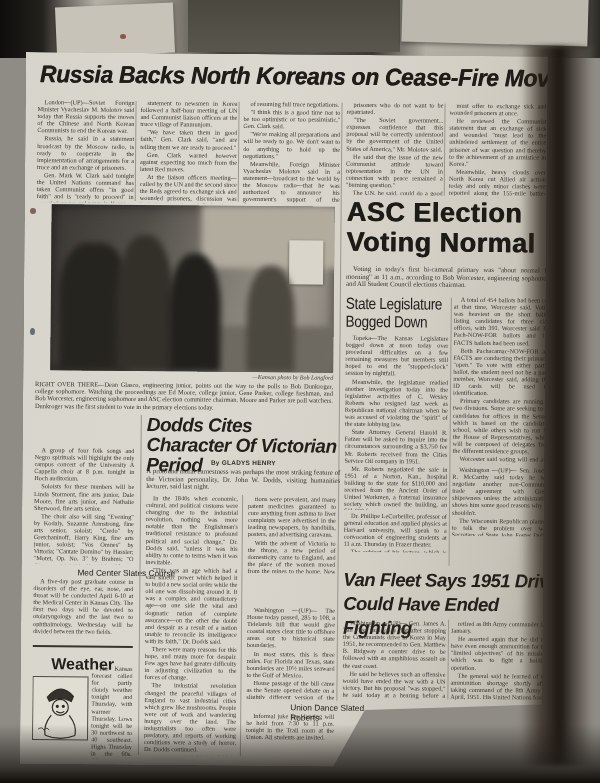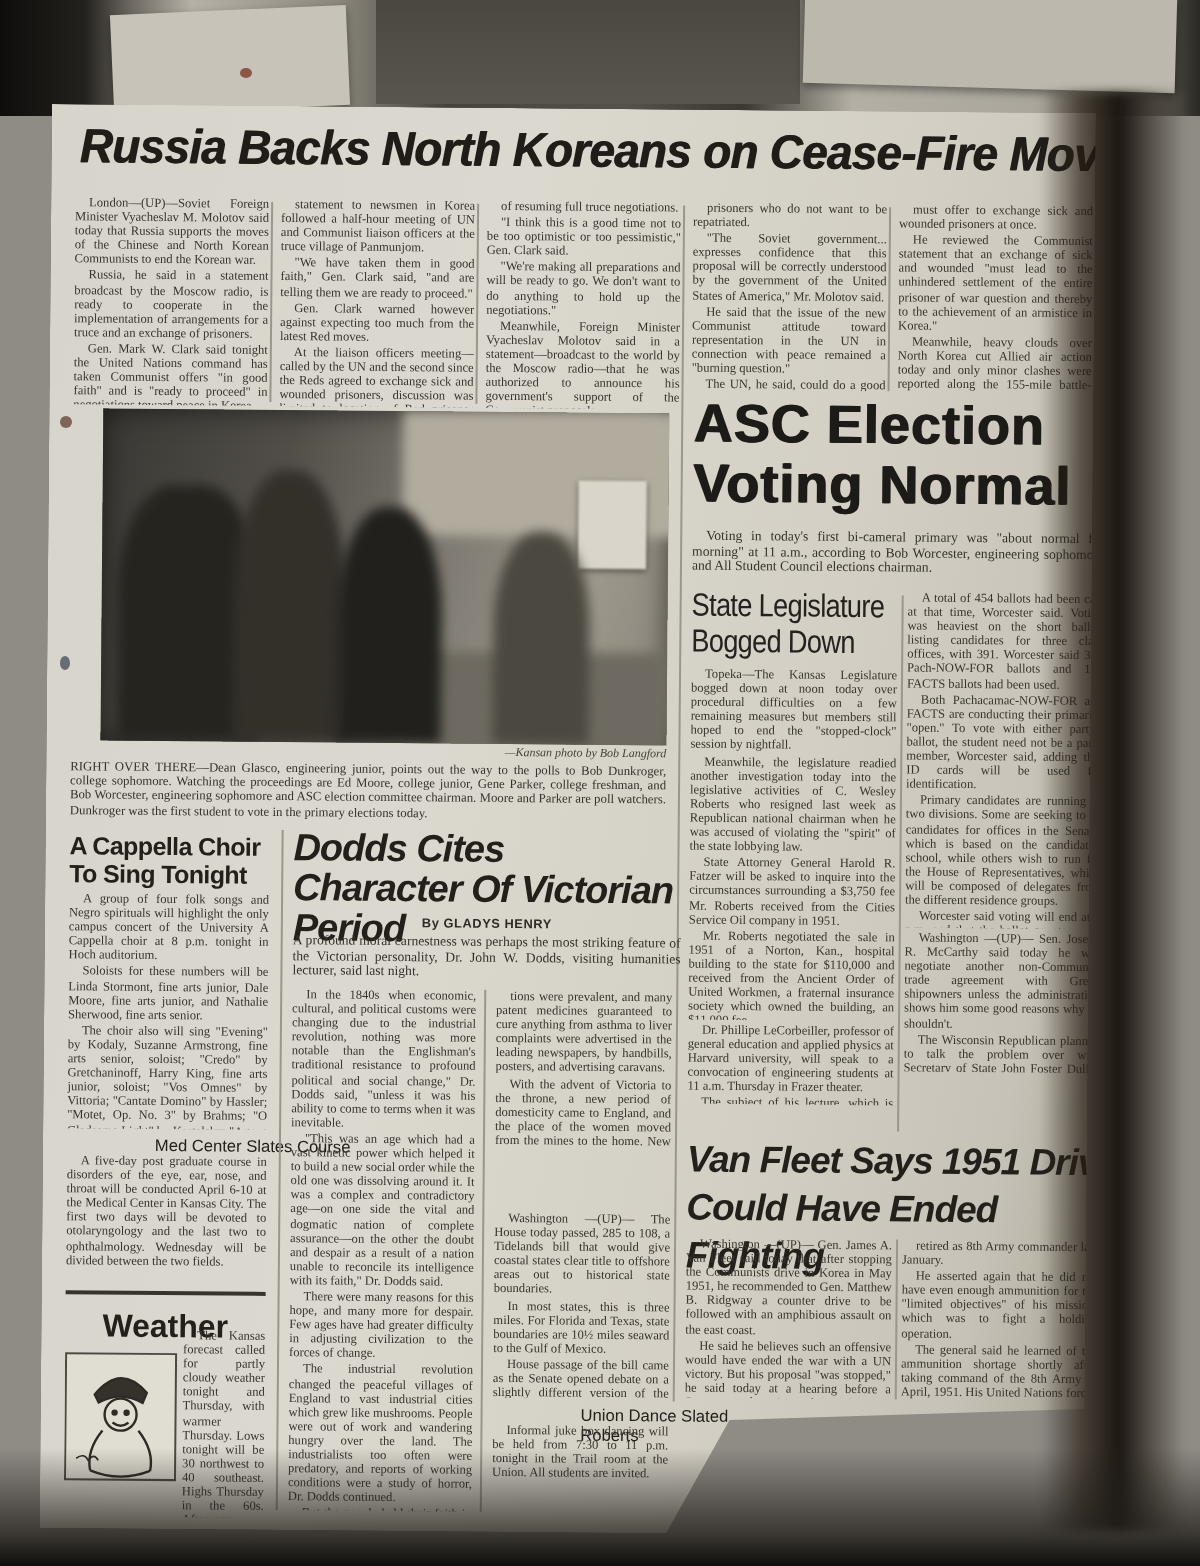--- a/index.html
+++ b/index.html
@@ -121,21 +121,20 @@
       <div class="ph ph-sign"></div>
       <div class="ph ph-table"></div>
       <div class="ph ph-fig1"></div>
       <div class="ph ph-fig2"></div>
       <div class="ph ph-fig3"></div>
       <div class="ph ph-fig4"></div>
     </div>
     <div class="abs credit" style="left:120px;top:320px;width:190px">—Kansan photo by Bob Langford</div>
     <div class="abs caption" style="left:12px;top:328px;width:298px">RIGHT OVER THERE—Dean Glasco, engineering junior, points out the way to the polls to Bob Dunkroger, college sophomore. Watching the proceedings are Ed Moore, college junior, Gene Parker, college freshman, and Bob Worcester, engineering sophomore and ASC election committee chairman. Moore and Parker are poll watchers. Dunkroger was the first student to vote in the primary elections today.</div>
 
-    <div class="abs sans hl-small" style="left:12px;top:364px;width:100px;font-size:12.5px;line-height:14px;letter-spacing:-.3px">A Cappella Choir To Sing Tonight</div>
     <div class="abs bd" style="left:12px;top:394px;width:100px;height:118px">
         <p>A group of four folk songs and Negro spirituals will highlight the only campus concert of the University A Cappella choir at 8 p.m. tonight in Hoch auditorium.</p>
         <p>Soloists for these numbers will be Linda Stormont, fine arts junior, Dale Moore, fine arts junior, and Nathalie Sherwood, fine arts senior.</p>
         <p>The choir also will sing "Evening" by Kodaly, Suzanne Armstrong, fine arts senior, soloist; "Credo" by Gretchaninoff, Harry King, fine arts junior, soloist; "Vos Omnes" by Vittoria; "Cantate Domino" by Hassler; "Motet, Op. No. 3" by Brahms; "O Gladsome Light" by Kastalsky; "Agnus Dei" by Kalinnikof; "Faith Victorious" by Gretchaninoff; and "Transylvanian Lament" by Kodaly.</p>
       </div>
 
     <div class="abs sans runin-head" style="left:12px;top:515px;width:100px">Med Center Slates Course</div>
     <div class="abs bd" style="left:12px;top:525px;width:100px;height:64px">
         <p>A five-day post graduate course in disorders of the eye, ear, nose, and throat will be conducted April 6-10 at the Medical Center in Kansas City. The first two days will be devoted to otolaryngology and the last two to ophthalmology. Wednesday will be divided between the two fields.</p>
       </div>

